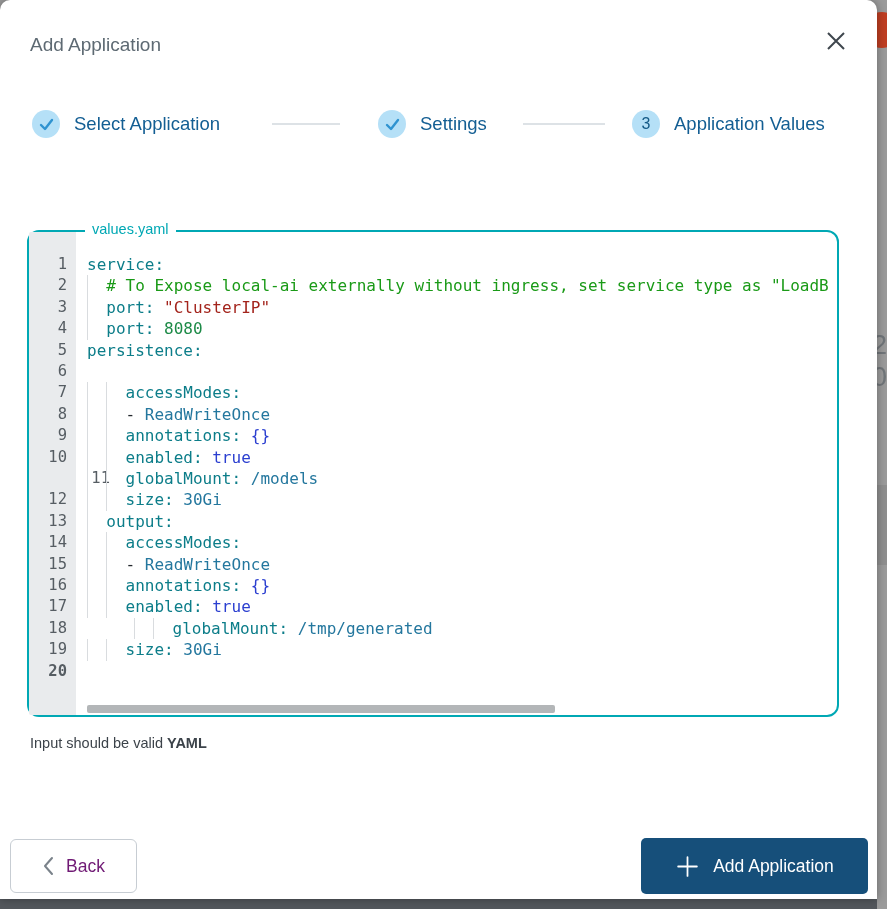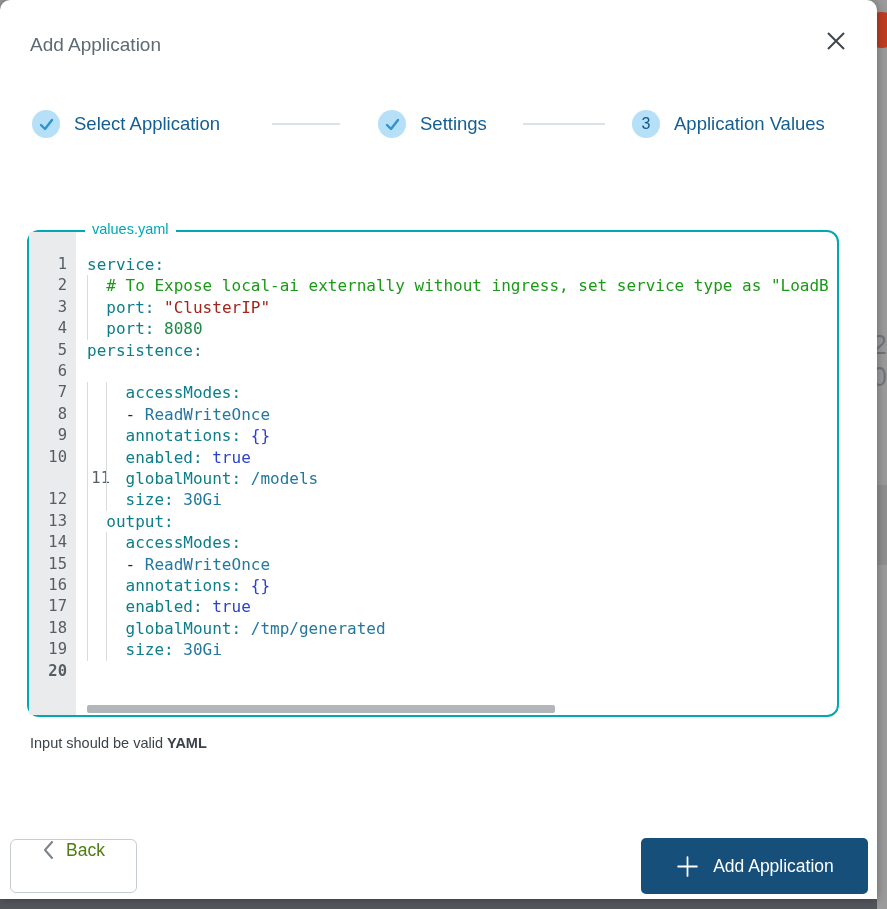--- a/index.html
+++ b/index.html
@@ -79,22 +79,22 @@
     background:#b3b6b8; border-radius:2px;
   }
 
   .validation { position:absolute; left:30px; top:735px; font-size:14.5px; color:#3c434a; }
   .validation b { font-weight:bold; }
 
   
   .back-btn {
     position:absolute; left:10px; top:839px; width:127px; height:54px;
     background:#fff; border:1px solid #c7cdd3; border-radius:6px;
-    display:flex; align-items:flex-start; justify-content:center; gap:12px;
-    font-size:17.5px; color:#4d7c0f; cursor:pointer;
+    display:flex; align-items:center; justify-content:center; gap:12px;
+    font-size:17.5px; color:#701a75; cursor:pointer;
     font-family:"Liberation Sans", sans-serif;
   }
   .submit-btn {
     position:absolute; left:641px; top:838px; width:227px; height:56px;
     background:#164f7a; border:none; border-radius:5px;
     display:flex; align-items:center; justify-content:center; gap:13px;
     font-size:17.5px; color:#ffffff; cursor:pointer;
     font-family:"Liberation Sans", sans-serif;
   }
 </style>
@@ -174,21 +174,21 @@
           <div class="code-line" style="top: 171.8px;"><span class="guide" style="left: calc(0ch + 11px);"></span><span class="guide" style="left: calc(2ch + 11px);"></span><span class="tok-plain">    - </span><span class="tok-val">ReadWriteOnce</span></div>
           <div class="code-line" style="top: 193.2px;"><span class="guide" style="left: calc(0ch + 11px);"></span><span class="guide" style="left: calc(2ch + 11px);"></span><span class="tok-plain">    </span><span class="tok-key">annotations:</span><span class="tok-plain"> </span><span class="tok-brace">{}</span></div>
           <div class="code-line" style="top: 214.6px;"><span class="guide" style="left: calc(0ch + 11px);"></span><span class="guide" style="left: calc(2ch + 11px);"></span><span class="tok-plain">    </span><span class="tok-key">enabled:</span><span class="tok-plain"> </span><span class="tok-bool">true</span></div>
           <div class="code-line" style="top: 236px;"><span class="guide" style="left: calc(0ch + 11px);"></span><span class="guide" style="left: calc(2ch + 11px);"></span><span class="tok-plain">    </span><span class="tok-key">globalMount:</span><span class="tok-plain"> </span><span class="tok-val">/models</span></div>
           <div class="code-line" style="top: 257.4px;"><span class="guide" style="left: calc(0ch + 11px);"></span><span class="guide" style="left: calc(2ch + 11px);"></span><span class="tok-plain">    </span><span class="tok-key">size:</span><span class="tok-plain"> </span><span class="tok-val">30Gi</span></div>
           <div class="code-line" style="top: 278.8px;"><span class="guide" style="left: calc(0ch + 11px);"></span><span class="tok-plain">  </span><span class="tok-key">output:</span></div>
           <div class="code-line" style="top: 300.2px;"><span class="guide" style="left: calc(0ch + 11px);"></span><span class="guide" style="left: calc(2ch + 11px);"></span><span class="tok-plain">    </span><span class="tok-key">accessModes:</span></div>
           <div class="code-line" style="top: 321.6px;"><span class="guide" style="left: calc(0ch + 11px);"></span><span class="guide" style="left: calc(2ch + 11px);"></span><span class="tok-plain">    - </span><span class="tok-val">ReadWriteOnce</span></div>
           <div class="code-line" style="top: 343px;"><span class="guide" style="left: calc(0ch + 11px);"></span><span class="guide" style="left: calc(2ch + 11px);"></span><span class="tok-plain">    </span><span class="tok-key">annotations:</span><span class="tok-plain"> </span><span class="tok-brace">{}</span></div>
           <div class="code-line" style="top: 364.4px;"><span class="guide" style="left: calc(0ch + 11px);"></span><span class="guide" style="left: calc(2ch + 11px);"></span><span class="tok-plain">    </span><span class="tok-key">enabled:</span><span class="tok-plain"> </span><span class="tok-bool">true</span></div>
-          <div class="code-line" style="top: 385.8px;"><span class="guide" style="left: calc(0ch + 11px);"></span><span class="guide" style="left: calc(2ch + 11px);"></span><span class="tok-plain">    </span><span class="tok-key">globalMount:</span><span class="tok-plain"> </span><span class="tok-val">/tmp/generated</span></div>
+          <div class="code-line" style="top: 385.8px; margin-left: 47px;"><span class="guide" style="left: calc(0ch + 11px);"></span><span class="guide" style="left: calc(2ch + 11px);"></span><span class="tok-plain">    </span><span class="tok-key">globalMount:</span><span class="tok-plain"> </span><span class="tok-val">/tmp/generated</span></div>
           <div class="code-line" style="top: 407.2px;"><span class="guide" style="left: calc(0ch + 11px);"></span><span class="guide" style="left: calc(2ch + 11px);"></span><span class="tok-plain">    </span><span class="tok-key">size:</span><span class="tok-plain"> </span><span class="tok-val">30Gi</span></div>
           <div class="code-line" style="top: 428.6px;"></div>
         </div>
       <div class="hscroll-thumb"></div>
     </div>
   </div>
 
   <div class="validation">
     <span>Input should be valid </span><b>YAML</b>
   </div>

